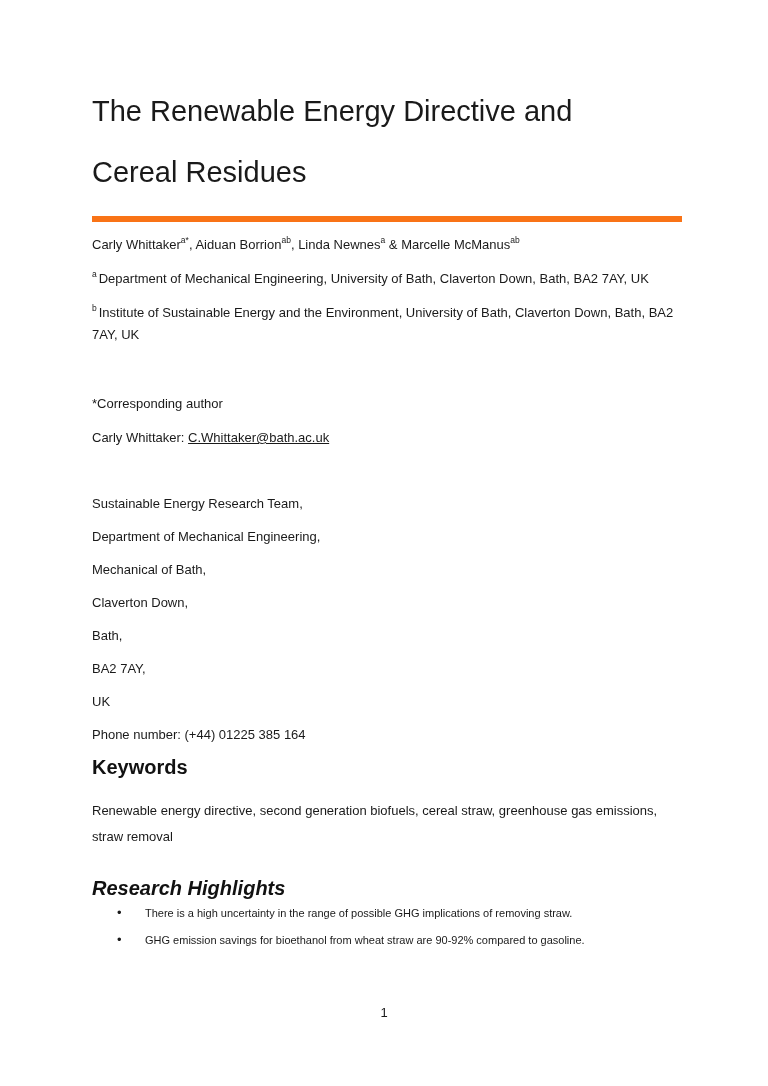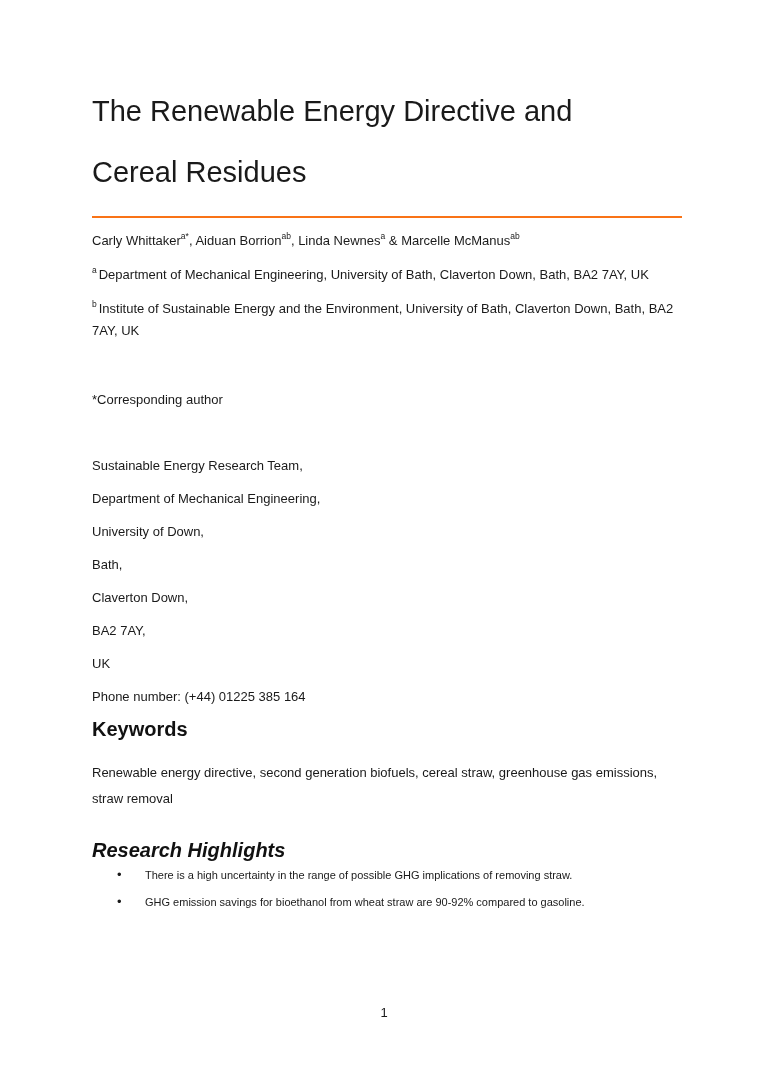--- a/index.html
+++ b/index.html
@@ -19,21 +19,21 @@
   .content {
     padding: 0 86px 0 92px;
   }
   .doc-title {
     margin: 81px 0 0 0;
     font-size: 29px;
     font-weight: 400;
     line-height: 61px;
     color: #1a1a1a;
     padding-bottom: 13px;
-    border-bottom: 2px solid #f97316;
+    border-bottom: 6px solid #f97316;
   }
   p {
     margin: 0;
     font-size: 13px;
     line-height: 22px;
   }
   sup.affil-sup {
     font-size: 8.5px;
     line-height: 0;
     position: relative;
@@ -109,27 +109,28 @@
     </h1>
 
     <p class="author-line"><span>Carly Whittaker</span><sup class="affil-sup">a*</sup><span>, </span><span>Aiduan Borrion</span><sup class="affil-sup">ab</sup><span>, </span><span>Linda Newnes</span><sup class="affil-sup">a</sup><span> &amp; </span><span>Marcelle McManus</span><sup class="affil-sup">ab</sup></p>
 
     <p class="affiliation"><sup class="affil-sup">a</sup><span>Department of Mechanical Engineering, University of Bath, Claverton Down, Bath, BA2 7AY, UK</span></p>
 
     <p class="affiliation"><sup class="affil-sup">b</sup><span>Institute of Sustainable Energy and the Environment, University of Bath, Claverton Down, Bath, BA2 7AY, UK</span></p>
 
     <p class="corresponding-note">*Corresponding author</p>
 
+    <p class="corresponding-contact"><span>Carly Whittaker: </span><a class="email-link">C.Whittaker@bath.ac.uk</a></p>
 
     <div class="address-block">
       <p class="address-line">Sustainable Energy Research Team,</p>
       <p class="address-line">Department of Mechanical Engineering,</p>
-      <p class="address-line">University of Down,</p>
+      <p class="address-line">Mechanical of Bath,</p>
+      <p class="address-line">Claverton Down,</p>
       <p class="address-line">Bath,</p>
-      <p class="address-line">Claverton Down,</p>
       <p class="address-line">BA2 7AY,</p>
       <p class="address-line">UK</p>
       <p class="address-line phone-line">Phone number: (+44) 01225 385 164</p>
     </div>
 
     <h2 class="section-heading keywords-heading">Keywords</h2>
 
     <p class="keywords-text">Renewable energy directive, second generation biofuels, cereal straw, greenhouse gas emissions, straw removal</p>
 
     <h2 class="section-heading highlights-heading">Research Highlights</h2>

